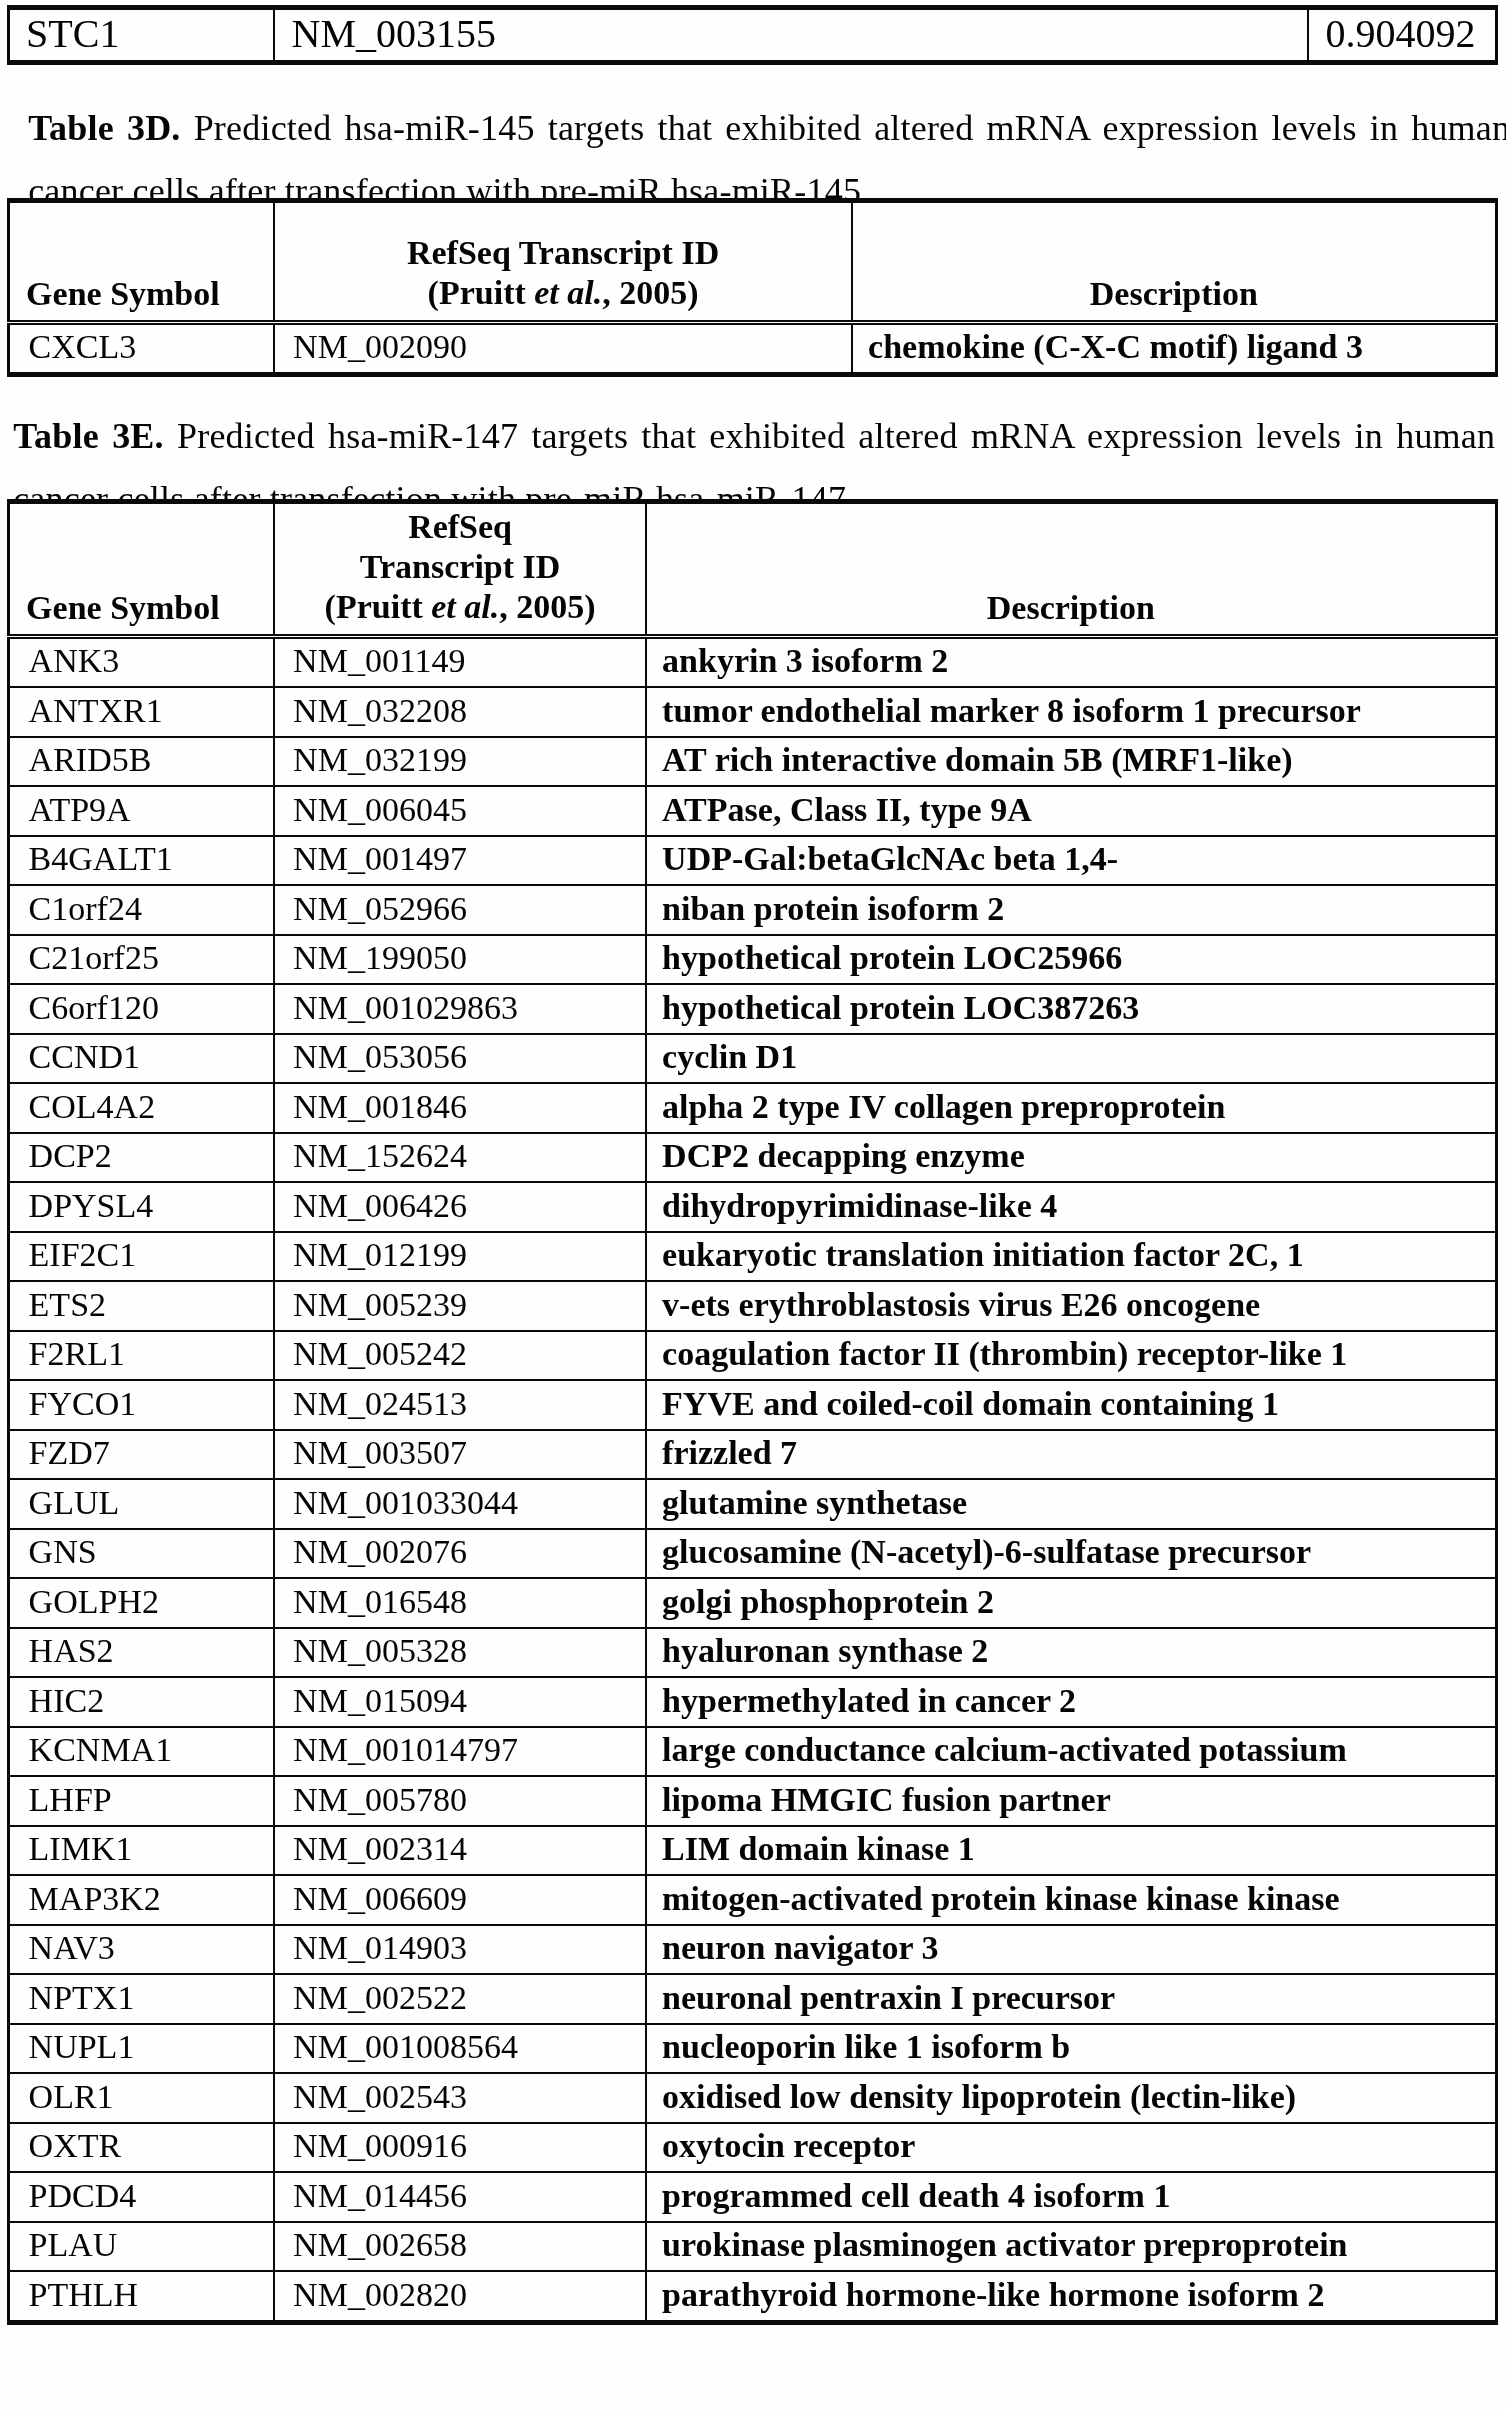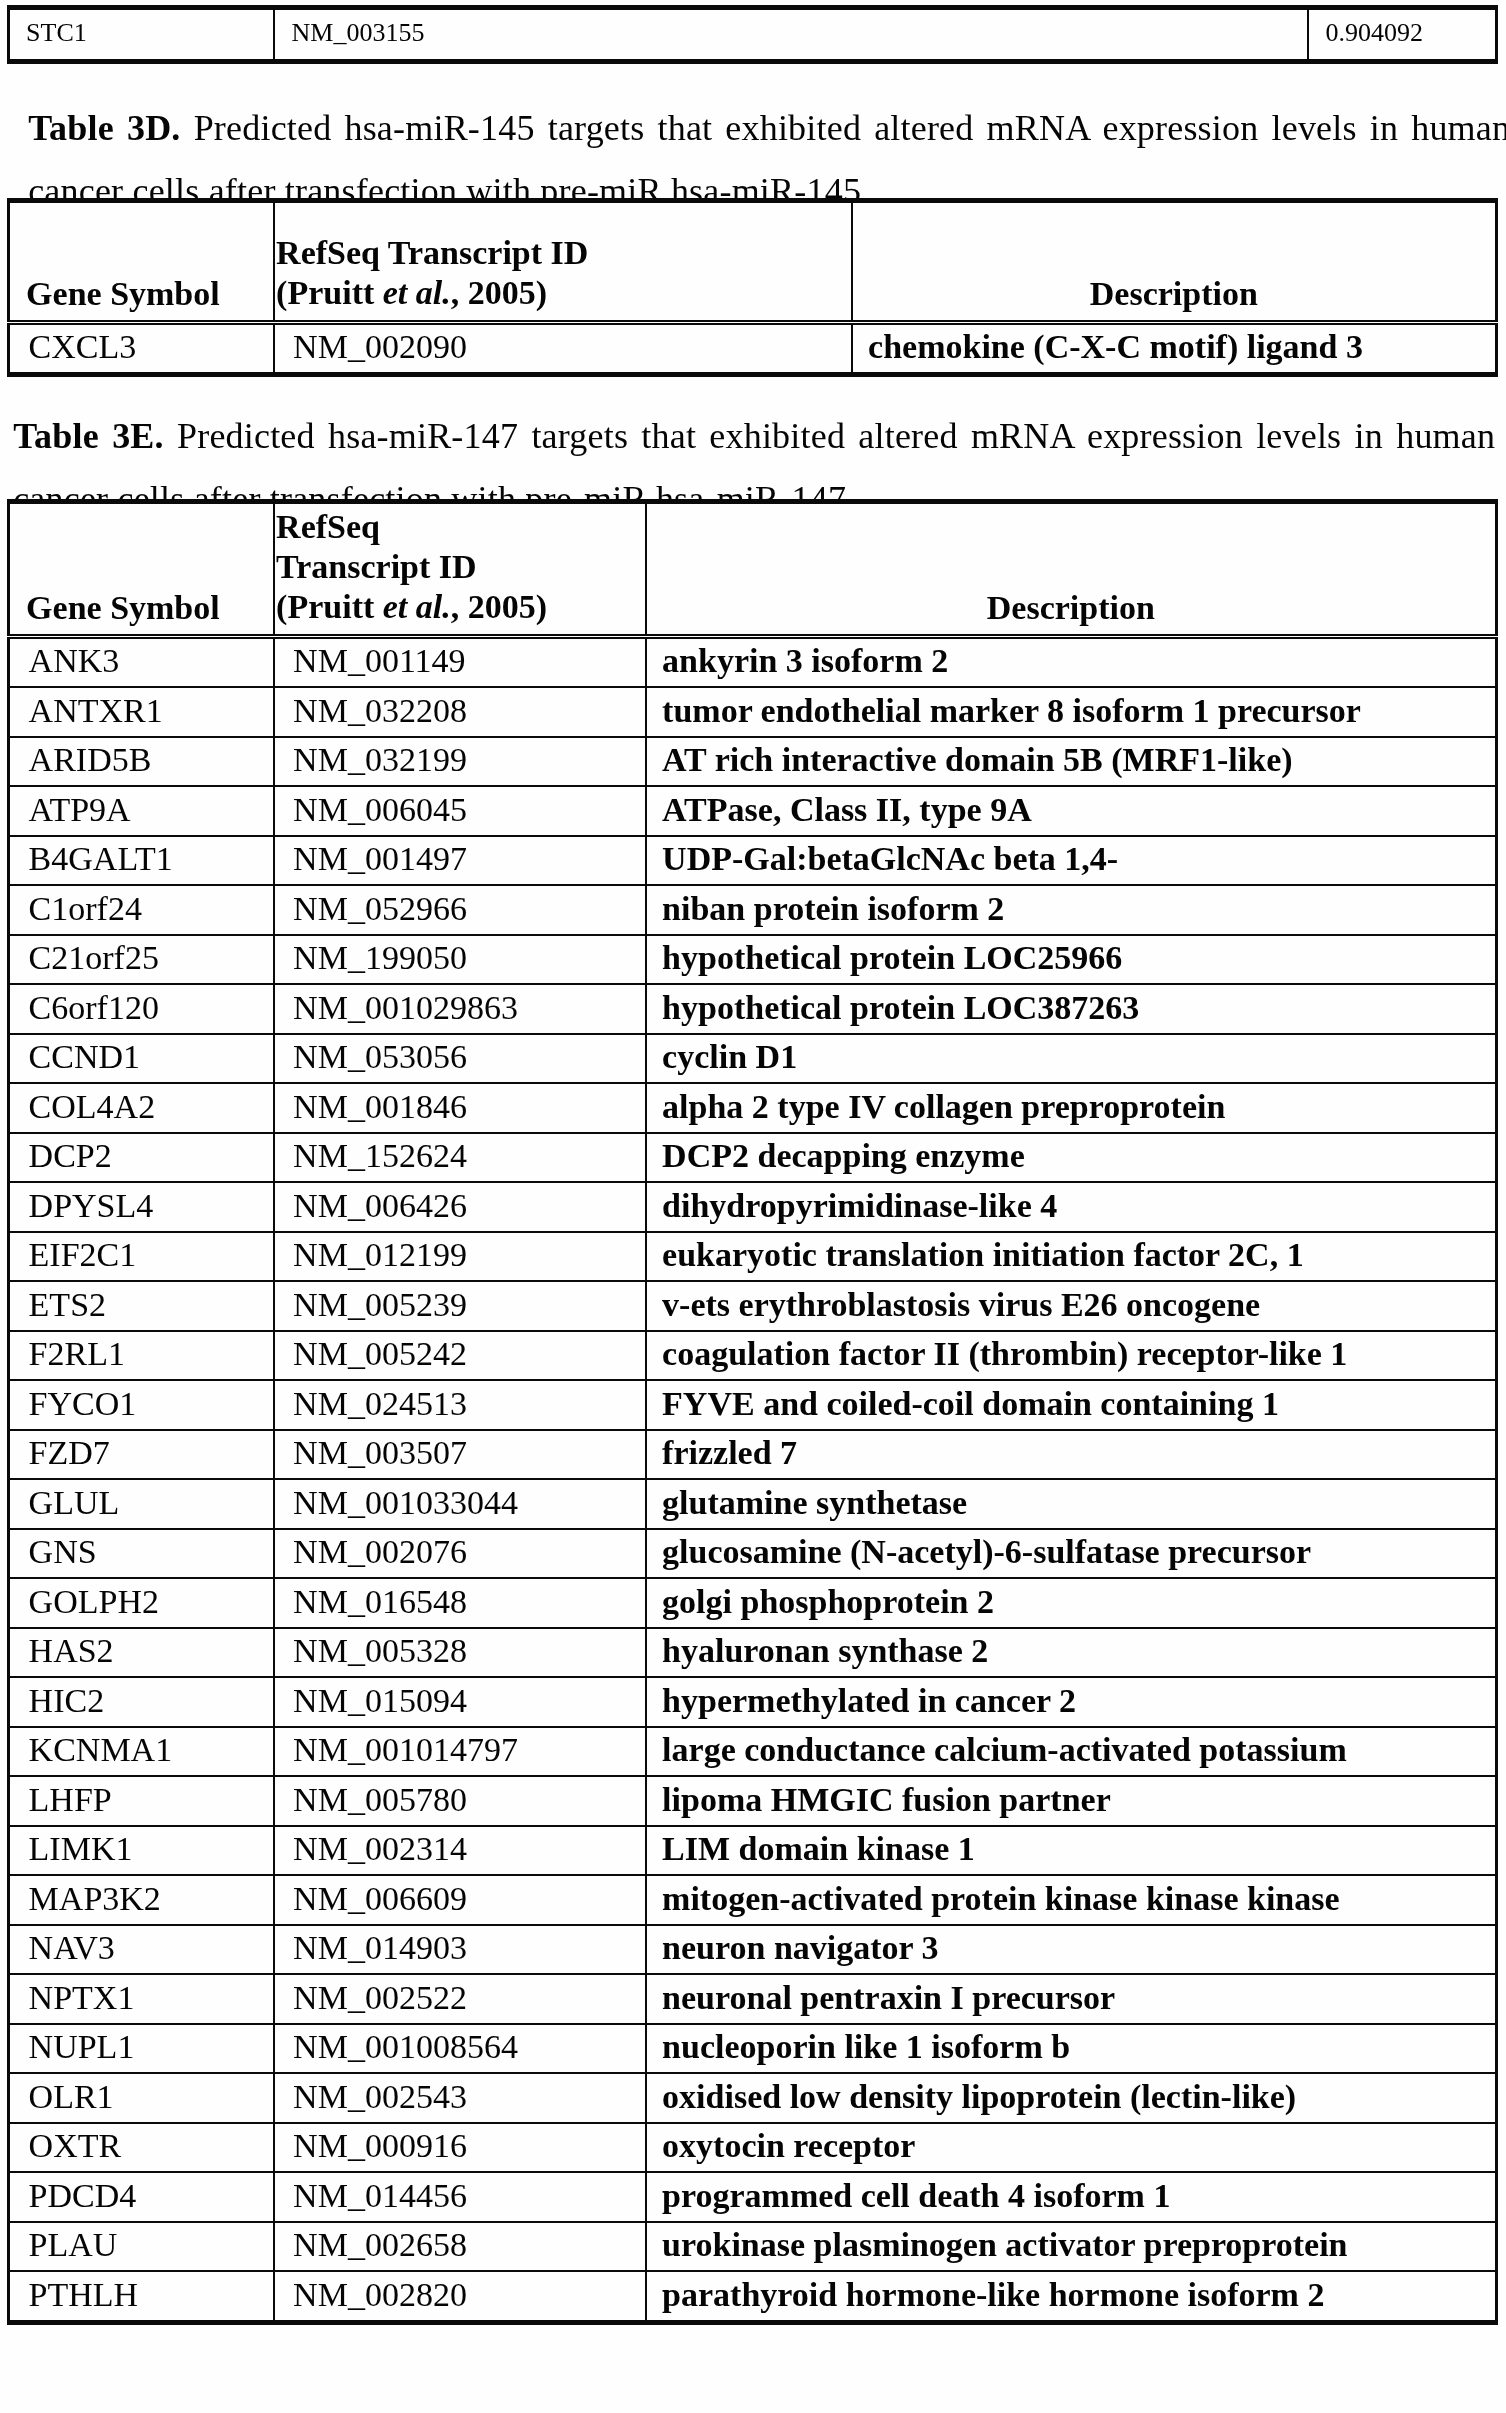--- a/index.html
+++ b/index.html
@@ -8,21 +8,21 @@
     font-family:"Liberation Serif","DejaVu Serif",serif;color:#050505;
     overflow:hidden;
   }
   table{border-collapse:collapse;table-layout:fixed;background:#fefefe;}
   td,th{overflow:hidden;white-space:nowrap;}
 
   
   .frag{position:absolute;top:5px;left:6.6px;width:1491px;}
   .frag td{
     border:2.5px solid #0a0a0a;border-top:5px solid #0a0a0a;border-bottom:5.8px solid #0a0a0a;
-    height:46px;font-size:26px;padding:0 0 3.3px 16.5px;vertical-align:middle;
+    height:46px;font-size:40px;padding:0 0 3.3px 16.5px;vertical-align:middle;
   }
   .frag td:first-child{border-left:3.3px solid #0a0a0a;}
   .frag td:last-child{border-right:3.3px solid #0a0a0a;}
 
   
   .caption{
     position:absolute;left:13.2px;width:1482px;font-size:36px;line-height:63px;
     text-align:justify;text-align-last:left;letter-spacing:0.2px;
   }
   .cap-bold{font-weight:bold;}
@@ -32,21 +32,21 @@
   
   .gtable{position:absolute;left:6.6px;width:1491px;}
   .gtable th,.gtable td{border:2.5px solid #0a0a0a;}
   .gtable tr>*:first-child{border-left:3.3px solid #0a0a0a;}
   .gtable tr>*:last-child{border-right:3.3px solid #0a0a0a;}
   .gtable thead th{
     border-top:5px solid #0a0a0a;border-bottom:5.8px double #0a0a0a;
     font-size:34px;font-weight:bold;vertical-align:bottom;padding-bottom:6.6px;
   }
   .gtable thead th.h-gene{text-align:left;padding-left:16.5px;}
-  .gtable thead th.h-refseq{text-align:left;line-height:40px;}
+  .gtable thead th.h-refseq{text-align:center;line-height:40px;}
   .gtable thead th.h-desc{text-align:center;}
   .gtable tbody td{
     height:45px;font-size:34px;vertical-align:middle;padding:0 0 2.5px 0;
   }
   .gtable tbody td.c-gene{padding-left:19px;}
   .gtable tbody td.c-refseq{padding-left:18px;}
   .gtable tbody td.c-desc{padding-left:15px;font-weight:bold;}
   .gtable tbody tr:last-child td{border-bottom:5px solid #0a0a0a;}
 
   .table-3d{top:198px;}

